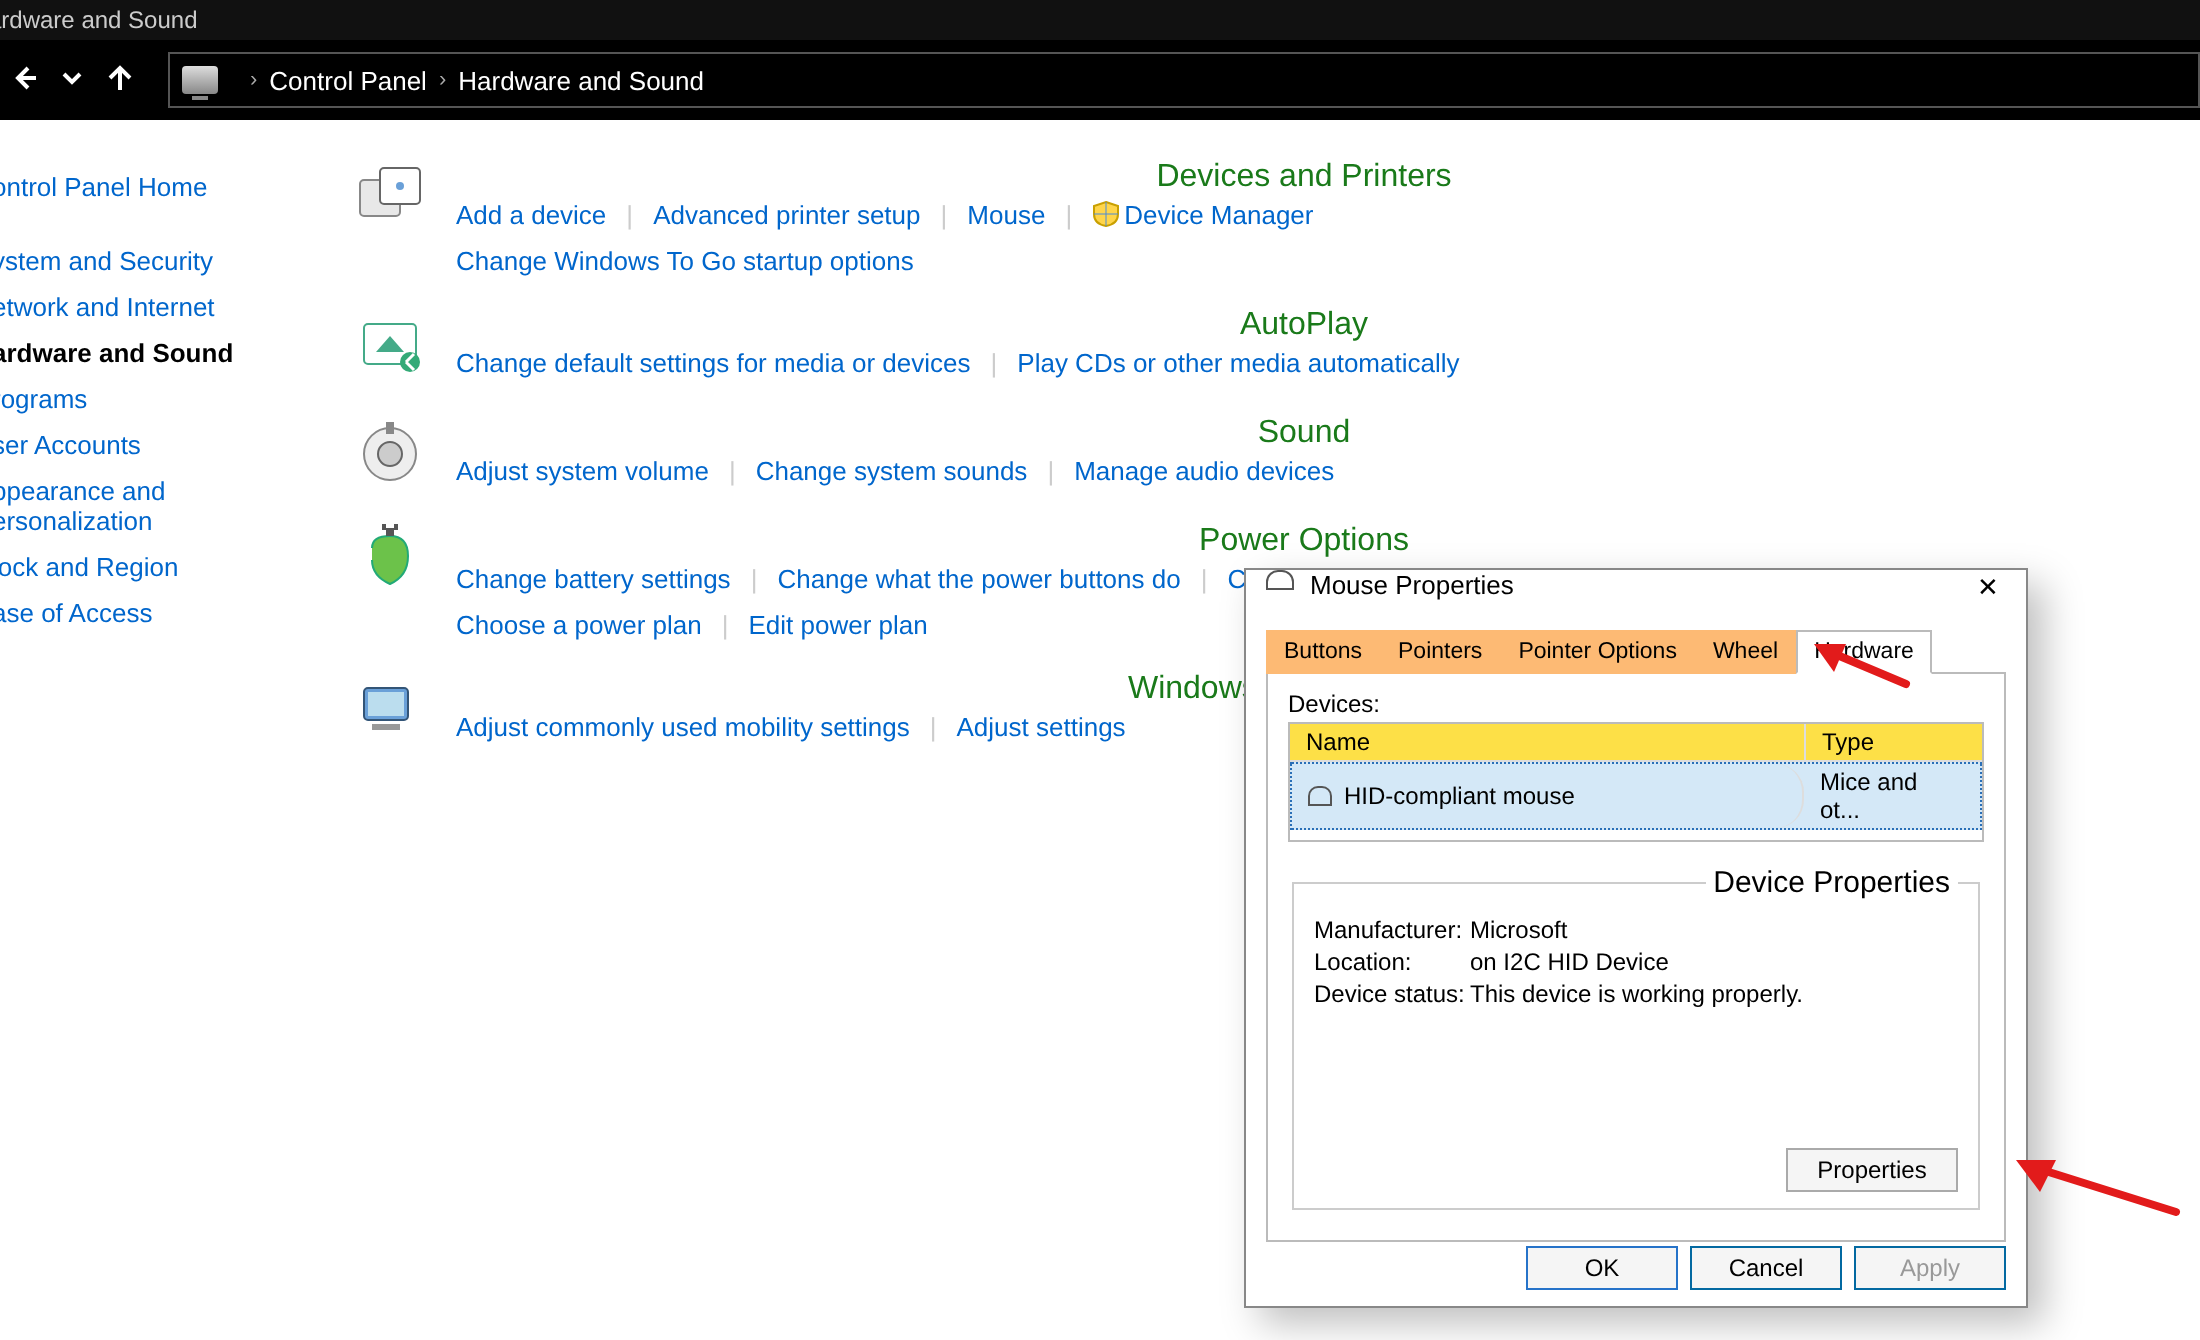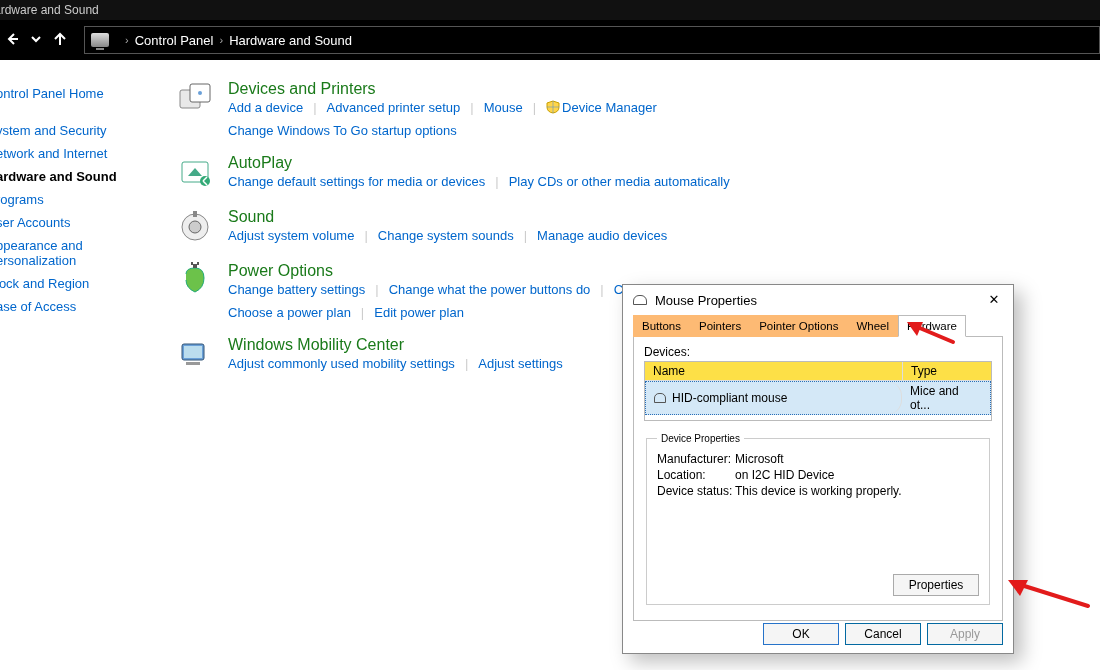--- a/index.html
+++ b/index.html
@@ -77,20 +77,21 @@
     font-size: 13px;
     cursor: pointer;
     margin-left: -4px;
   }
   .sidebar-item.top { color: #0066cc; font-weight: normal; margin-bottom: 4px; }
   .sidebar-item.active { color: #000; font-weight: bold; }
   
   .content {
     flex: 1;
     padding: 20px 24px;
+    text-align: center;
   }
   .category {
     display: flex;
     align-items: flex-start;
     margin-bottom: 16px;
   }
   .cat-icon {
     width: 38px; height: 38px;
     margin-right: 14px;
     flex-shrink: 0;
@@ -135,21 +136,21 @@
     top: 284px;
     width: 392px;
     height: 370px;
     background: #fff;
     border: 1px solid #888;
     box-shadow: 8px 8px 18px rgba(0,0,0,0.25);
   }
   .dlg-title {
     height: 30px;
     display: flex;
-    align-items: center;
+    align-items: flex-start;
     padding: 0 10px;
     font-size: 13px;
   }
   .dlg-title-icon {
     width: 14px; height: 10px;
     border: 1px solid #555;
     border-radius: 6px 6px 0 0;
     margin-right: 8px;
   }
   .dlg-close {
@@ -217,21 +218,21 @@
     display: inline-block;
   }
   fieldset.dev-props {
     border: 1px solid #ccc;
     margin-top: 12px;
     padding: 6px 10px;
     font-size: 12px;
     height: 172px;
     position: relative;
   }
-  fieldset.dev-props legend { font-size: 10px; padding: 0 4px; }
+  fieldset.dev-props legend { font-size: 15px; padding: 0 4px; text-align: right; }
   .prop-row { display: flex; margin: 2px 0; }
   .prop-label { width: 78px; }
   .btn-properties {
     position: absolute;
     right: 10px;
     bottom: 8px;
     width: 86px;
     height: 22px;
     font-size: 12px;
     background: #f5f5f5;

